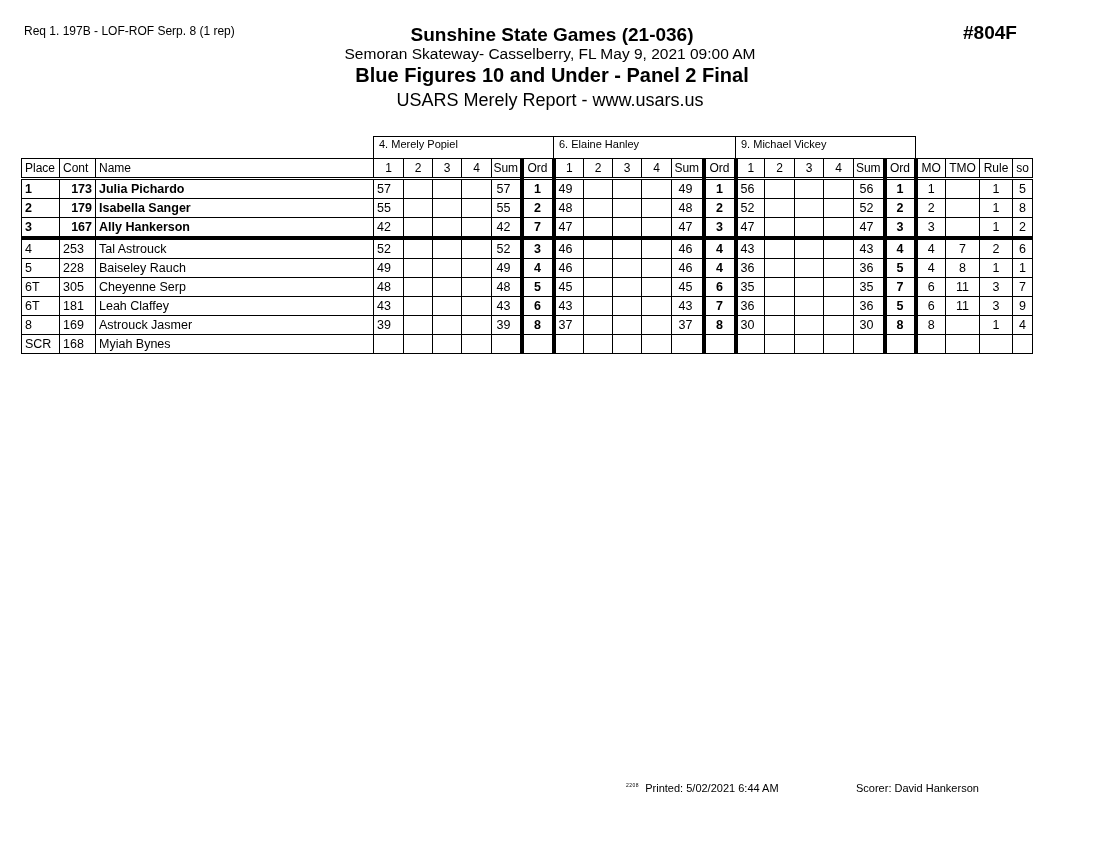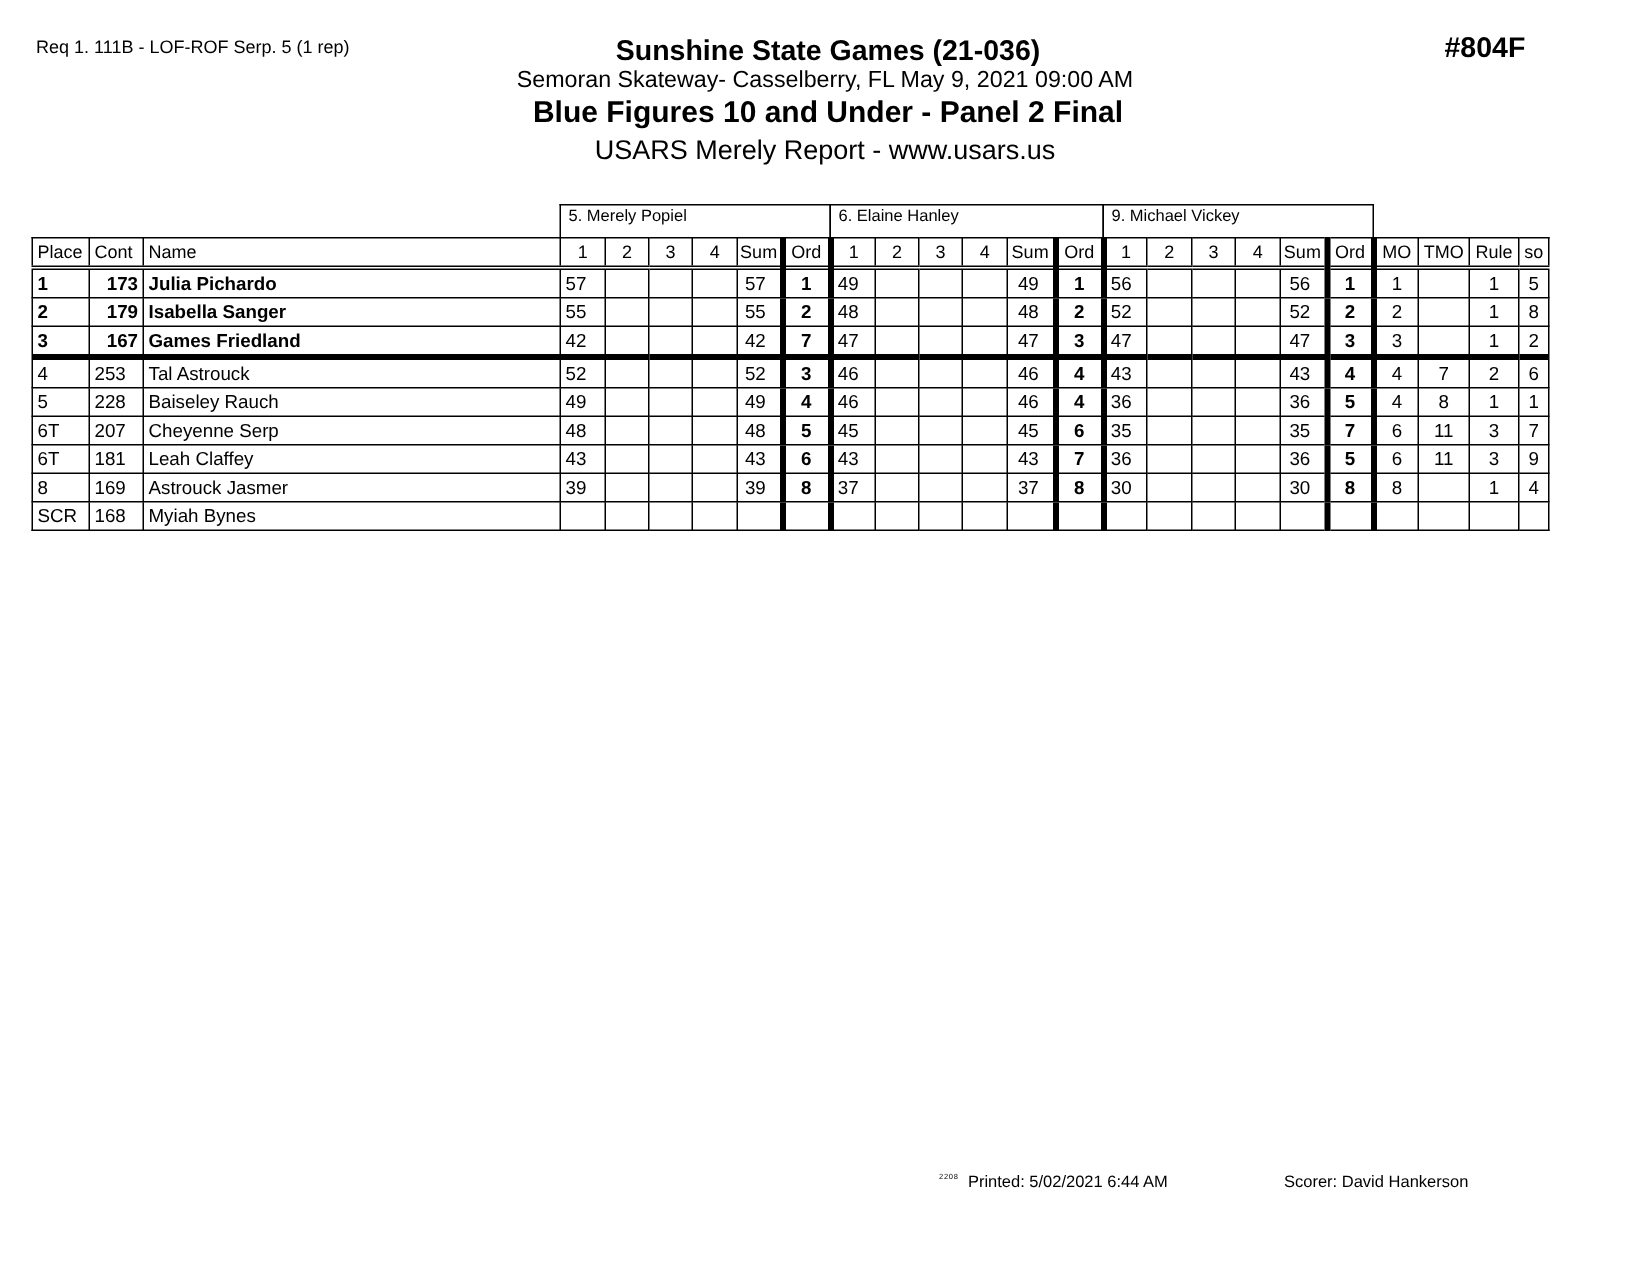--- a/index.html
+++ b/index.html
@@ -27,28 +27,28 @@
   table.grid td.b { font-weight:bold; }
   table.grid td.tl { border-left:4px solid #000;margin-left:24px; }
   table.grid tr.bold td { font-weight:bold; }
   table.grid tr.cut td { border-bottom:4px solid #000; }
   .foot { top:782px; font-size:11px; }
   .tiny { font-size:5px; vertical-align:top; letter-spacing:0.5px; }
 </style>
 </head>
 <body>
 
-<div class="abs req">Req  1.  111B - LOF-ROF Serp. 5 (1 rep)</div>
+<div class="abs req">Req  1.  197B - LOF-ROF Serp. 8 (1 rep)</div>
 <div class="abs code">#804F</div>
 <div class="abs hdr h1">Sunshine State Games (21-036)</div>
 <div class="abs hdr h2">Semoran Skateway- Casselberry, FL  May 9, 2021  09:00 AM</div>
 <div class="abs hdr h3">Blue Figures 10 and Under - Panel 2 Final</div>
 <div class="abs hdr h4">USARS Merely Report - www.usars.us</div>
 
-<div class="jbox" style="left:373px;width:181px;">5.  Merely Popiel</div>
+<div class="jbox" style="left:373px;width:181px;">4.  Merely Popiel</div>
 <div class="jbox" style="left:553px;width:183px;">6.  Elaine Hanley</div>
 <div class="jbox" style="left:735px;width:181px;">9.  Michael Vickey</div>
 
 <table class="grid" id="grid">
   <colgroup>
     <col style="width:38px">
       <col style="width:36px">
       <col style="width:278px">
     <col style="width:30px">
       <col style="width:29px">
@@ -151,21 +151,21 @@
         <td style="font-weight: normal; text-align: right; padding-right: 9px; padding-left: 0px;">52</td>
         <td class="c b tl" style="font-weight: bold;">2</td>
         <td class="c tl" style="font-weight: normal;">2</td>
         <td class="c" style="font-weight: normal;"></td>
         <td class="c" style="font-weight: normal;">1</td>
         <td class="c" style="font-weight: normal;">8</td>
       </tr>
       <tr class="bold cut">
         <td>3</td>
         <td class="r">167</td>
-        <td>Games Friedland</td>
+        <td>Ally Hankerson</td>
         <td style="font-weight: normal;">42</td>
         <td style="font-weight: normal;"></td>
         <td style="font-weight: normal;"></td>
         <td style="font-weight: normal;"></td>
         <td style="font-weight: normal; text-align: right; padding-right: 9px; padding-left: 0px;">42</td>
         <td class="c b tl" style="font-weight: bold;">7</td>
         <td class="tl" style="font-weight: normal;">47</td>
         <td style="font-weight: normal;"></td>
         <td style="font-weight: normal;"></td>
         <td style="font-weight: normal;"></td>
@@ -231,21 +231,21 @@
         <td style="font-weight: normal;"></td>
         <td style="font-weight: normal; text-align: right; padding-right: 9px; padding-left: 0px;">36</td>
         <td class="c b tl" style="font-weight: bold;">5</td>
         <td class="c tl">4</td>
         <td class="c">8</td>
         <td class="c">1</td>
         <td class="c">1</td>
       </tr>
       <tr>
         <td>6T</td>
-        <td>207</td>
+        <td>305</td>
         <td>Cheyenne Serp</td>
         <td style="font-weight: normal;">48</td>
         <td style="font-weight: normal;"></td>
         <td style="font-weight: normal;"></td>
         <td style="font-weight: normal;"></td>
         <td style="font-weight: normal; text-align: right; padding-right: 9px; padding-left: 0px;">48</td>
         <td class="c b tl" style="font-weight: bold;">5</td>
         <td class="tl" style="font-weight: normal;">45</td>
         <td style="font-weight: normal;"></td>
         <td style="font-weight: normal;"></td>

